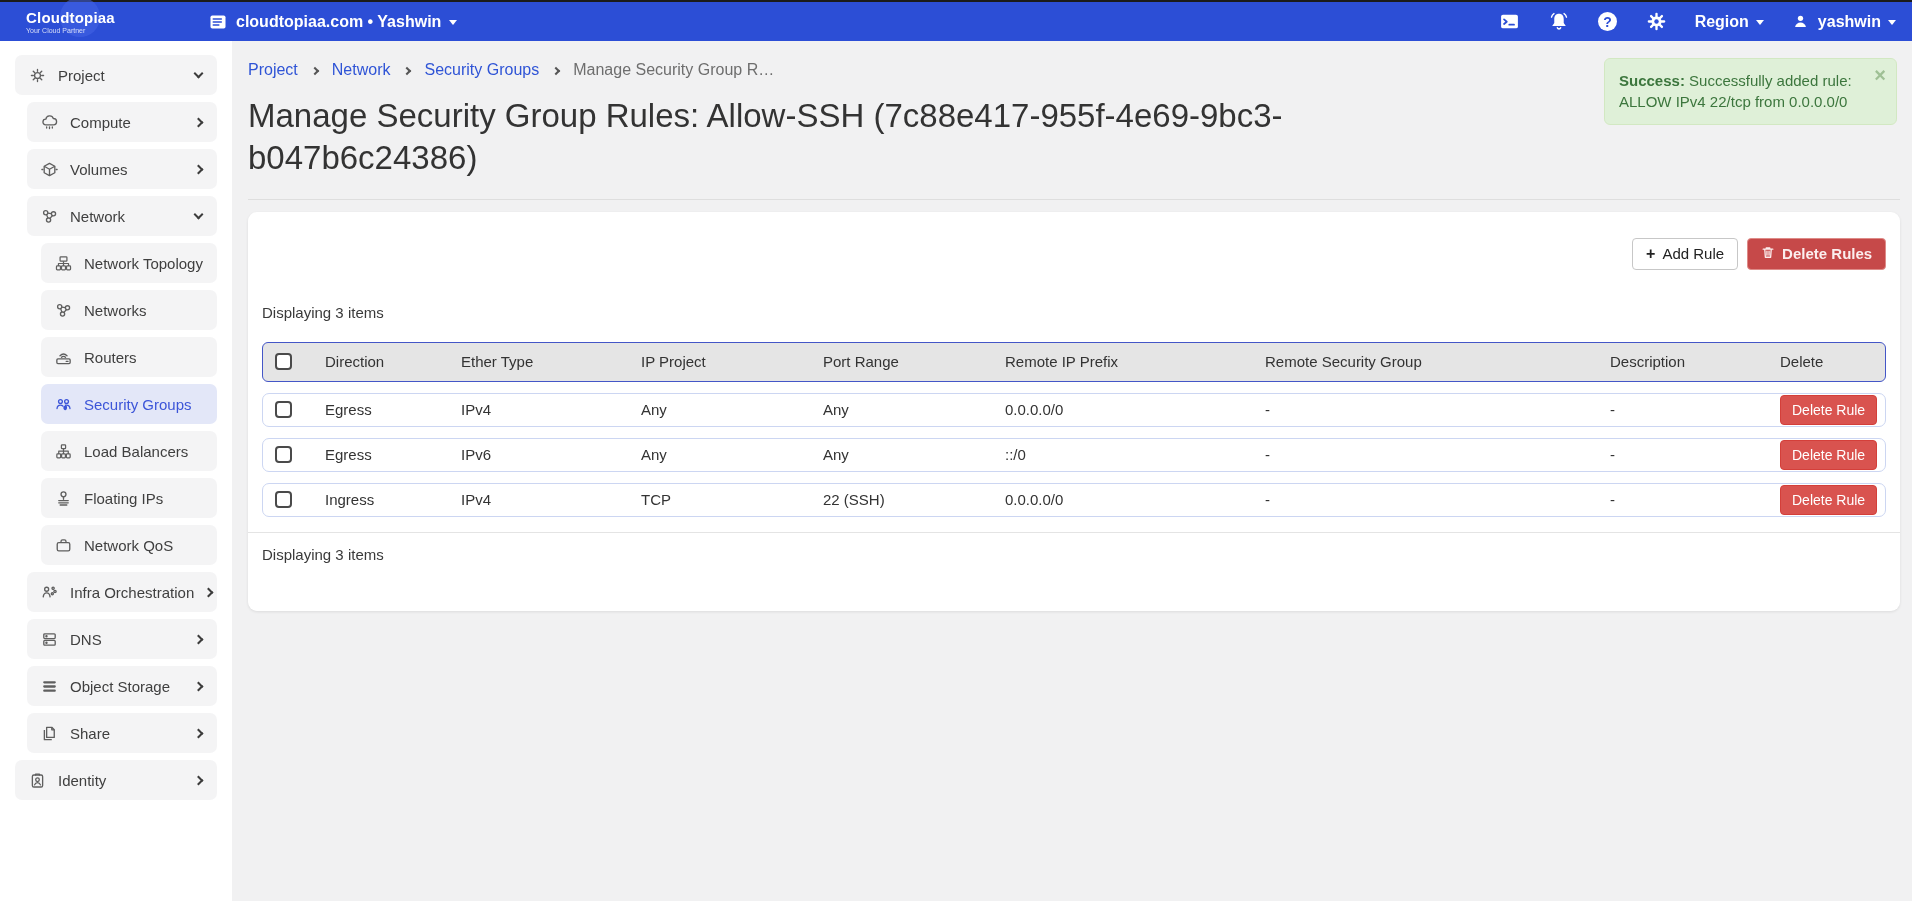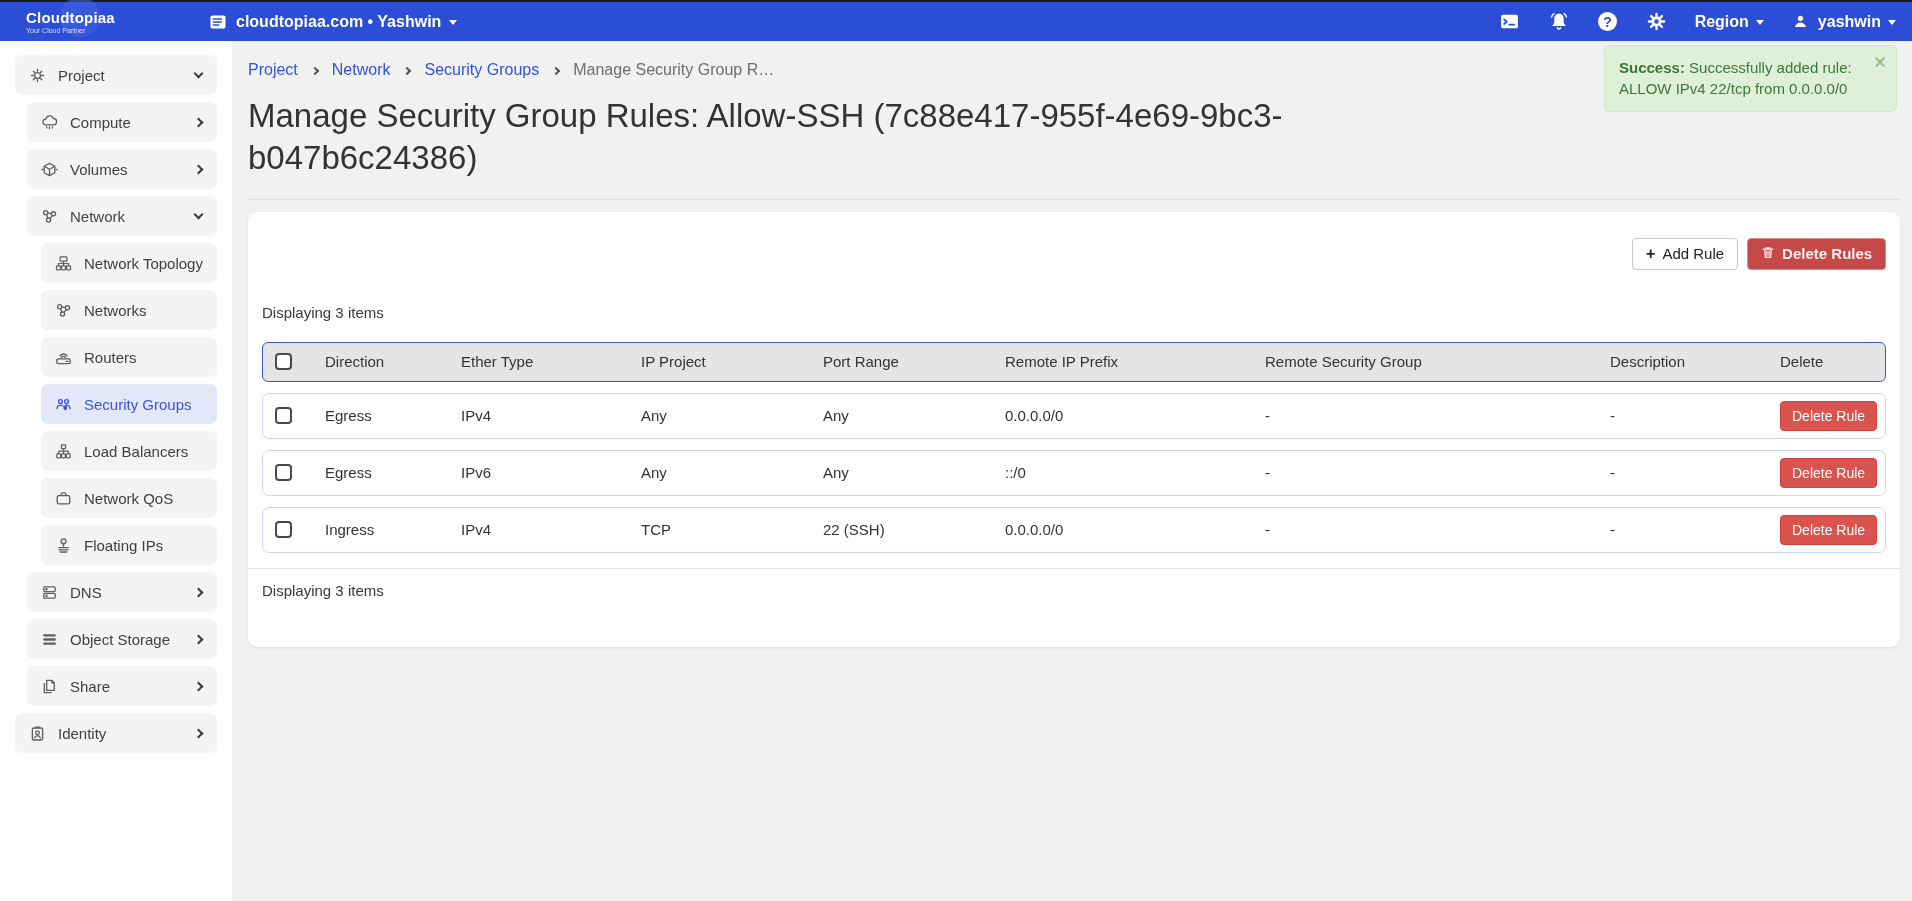--- a/index.html
+++ b/index.html
@@ -43,21 +43,21 @@
 
   
   .breadcrumb { display:flex; align-items:center; gap:14px; font-size:16px; margin:10px 0 16px; }
   .bc-link { color:#2f54d6; cursor:pointer; }
   .bc-current { color:#6e6e6e; }
   .bc-sep { width:6px; height:6px; border-right:2.4px solid #555; border-bottom:2.4px solid #555; transform:rotate(-45deg); margin-top:1px; }
   .page-title { font-size:33px; font-weight:400; color:#333; line-height:1.27; max-width:1065px; margin-bottom:20px; }
   .title-divider { border:none; border-top:1px solid #dedede; margin:0 0 12px; }
 
   
-  .toast { position:fixed; top:45px; right:15px; width:293px; background:#dff0d8; border:1px solid #d2e8c2;
+  .toast { position:fixed; top:58px; right:15px; width:293px; background:#dff0d8; border:1px solid #d2e8c2;
     color:#3c763d; border-radius:6px; padding:11px 34px 12px 14px; font-size:15px; line-height:1.4; z-index:60; }
   .toast-title { font-weight:700; }
   .toast-close { position:absolute; top:6px; right:10px; color:#9fc095; font-size:20px; font-weight:700; cursor:pointer; line-height:1; }
   .toast-close::before { content:"×"; }
 
   
   .card { background:#fff; border-radius:9px; box-shadow:0 1px 3px rgba(0,0,0,.09); padding:26px 14px 48px; }
   .toolbar { display:flex; justify-content:flex-end; gap:9px; margin-bottom:34px; }
   .btn { border-radius:4px; font-size:15px; padding:6px 13px; display:inline-flex; align-items:center; gap:7px; cursor:pointer; white-space:nowrap; }
   .btn-add { background:#fff; border:1px solid #c7c7c7; color:#222; }
@@ -65,21 +65,21 @@
   .btn-add .plus::before { content:"+"; }
   .btn-danger-disabled { background:#b91c1c; border:1px solid #d66f6b; color:#fbeaea; opacity:.8; font-weight:600;text-align:right; }
   .btn-danger { background:#d9534f; border:1px solid #d43f3a; color:#fff; font-size:14px; padding:6px 11px; }
   .count-text { font-size:15px; color:#3a3a3a; }
   .count-top { margin-bottom:21px; }
   .count-bottom { margin-top:13px; }
 
   .rule-grid { display:grid; grid-template-columns:50px 136px 180px 182px 182px 260px 345px 170px 1fr;
     align-items:center; padding:0 8px 0 12px; }
   .thead { background:#e5e5e5; border:1px solid #4456c7; border-radius:6px; height:40px; font-size:15px; color:#333; }
-  .trow { background:#fff; border:1px solid #ccd6f2; border-radius:7px; height:46px; margin-top:11px; font-size:15px; color:#333; }
+  .trow { background:#fff; border:1px solid #ccd6f2; border-radius:7px; height:34px; margin-top:11px; font-size:15px; color:#333; }
   .trow:first-of-type { margin-top:18px; }
   .checkbox { width:17px; height:17px; border:2px solid #4a4a4a; border-radius:4px; background:#fff; cursor:pointer; }
   .cell-actions { justify-self:end; }
   .table-divider { border:none; border-top:1px solid #e4e4e4; margin:15px -14px 0; }
 </style>
 </head>
 <body>
 
 <div class="top-strip"></div>
 
@@ -251,39 +251,52 @@
             <rect x="3" y="12.6" width="4" height="4" rx="0.8"></rect>
             <rect x="8" y="12.6" width="4" height="4" rx="0.8"></rect>
             <rect x="13" y="12.6" width="4" height="4" rx="0.8"></rect>
           </svg>
       </span>
       <span class="nav-label">Load Balancers</span>
     </div>
 
     <div class="nav-item lvl2">
       <span class="nav-ic">
-        <svg width="19" height="19" viewBox="0 0 20 20" fill="none" stroke="#5f5f5f" stroke-width="1.4" stroke-linejoin="round">
-            <rect x="3.4" y="7" width="13.2" height="8.6" rx="1.6"></rect>
-            <path d="M7.4 7V5.6A1.6 1.6 0 0 1 9 4h2a1.6 1.6 0 0 1 1.6 1.6V7"></path>
-          </svg>
-      </span>
-      <span class="nav-label">Network QoS</span>
-    </div>
-
-    <div class="nav-item lvl2">
-      <span class="nav-ic">
         <svg width="19" height="19" viewBox="0 0 20 20" fill="none" stroke="#5f5f5f" stroke-width="1.4" stroke-linecap="round">
             <circle cx="10" cy="5.6" r="2.6"></circle>
             <path d="M10 8.2v2.6"></path>
             <path d="M5 12.2h10M5 14.6h10M6.5 16.8h7"></path>
           </svg>
       </span>
       <span class="nav-label">Floating IPs</span>
     </div>
 
+    <div class="nav-item lvl2">
+      <span class="nav-ic">
+        <svg width="19" height="19" viewBox="0 0 20 20" fill="none" stroke="#5f5f5f" stroke-width="1.4" stroke-linejoin="round">
+            <rect x="3.4" y="7" width="13.2" height="8.6" rx="1.6"></rect>
+            <path d="M7.4 7V5.6A1.6 1.6 0 0 1 9 4h2a1.6 1.6 0 0 1 1.6 1.6V7"></path>
+          </svg>
+      </span>
+      <span class="nav-label">Network QoS</span>
+    </div>
+
+    <div class="nav-item lvl1">
+      <span class="nav-ic">
+        <svg width="19" height="19" viewBox="0 0 20 20" fill="none" stroke="#5f5f5f" stroke-width="1.4" stroke-linecap="round">
+            <circle cx="7" cy="6.6" r="2.1"></circle>
+            <path d="M3.4 14.6c.3-2.7 1.8-4.2 3.6-4.2s3.3 1.5 3.6 4.2"></path>
+            <circle cx="13.8" cy="5.6" r="1.2"></circle>
+            <circle cx="15.8" cy="9" r="1.2"></circle>
+            <circle cx="13" cy="11.4" r="1.1"></circle>
+          </svg>
+      </span>
+      <span class="nav-label">Infra Orchestration</span>
+      <span class="chev right"></span>
+    </div>
 
     <div class="nav-item lvl1">
       <span class="nav-ic">
         <svg width="19" height="19" viewBox="0 0 20 20" fill="none" stroke="#5f5f5f" stroke-width="1.4">
             <rect x="4" y="4" width="12" height="5" rx="1"></rect>
             <rect x="4" y="11" width="12" height="5" rx="1"></rect>
             <circle cx="6.8" cy="6.5" r="0.6" fill="#5f5f5f"></circle>
             <circle cx="6.8" cy="13.5" r="0.6" fill="#5f5f5f"></circle>
           </svg>
       </span>

